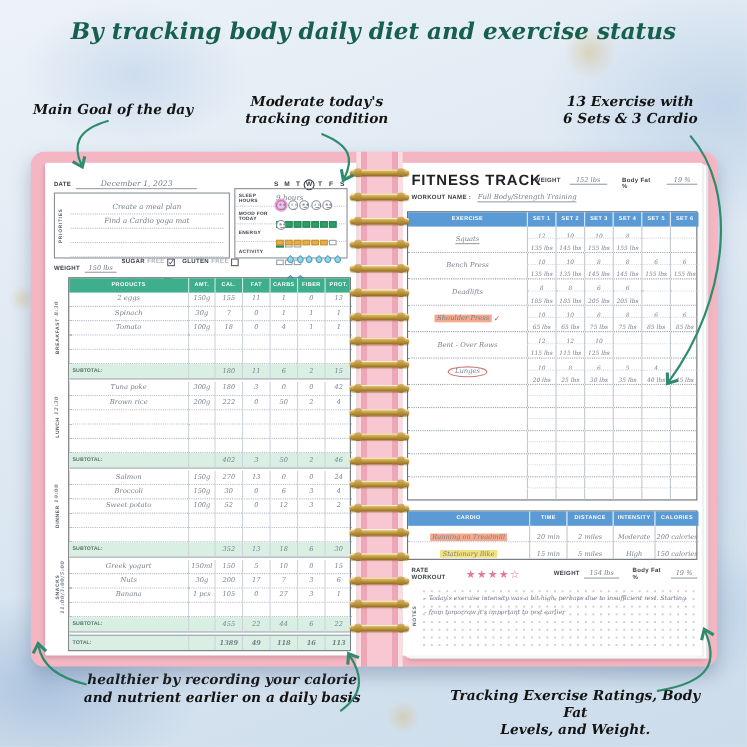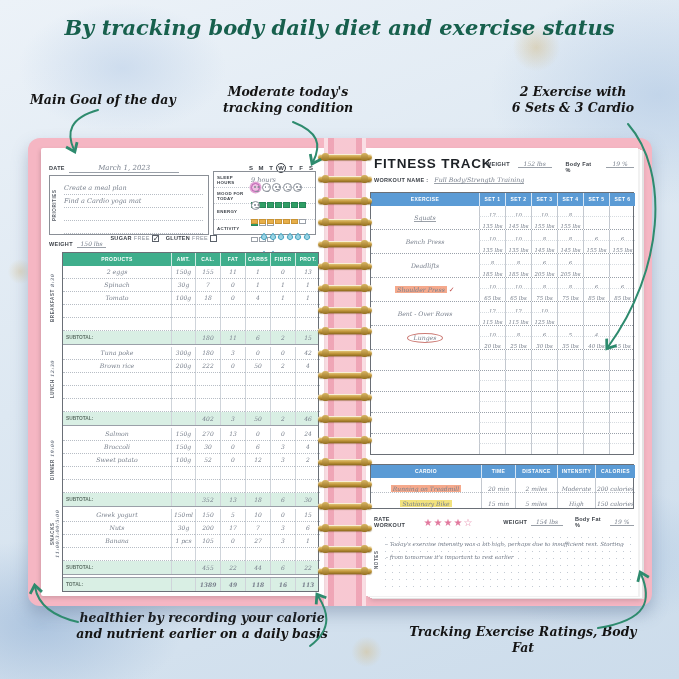--- a/index.html
+++ b/index.html
@@ -53,21 +53,21 @@
     font-size:4.5px; font-weight:bold; letter-spacing:.6px; color:#5a6069; text-align:center; }
   .cb { display:inline-block; width:7px; height:7px; border:1px solid #5a6069; background:#fff;
     font-size:8px; line-height:6px; color:#3c4148; text-align:center; vertical-align:-1px; }
   .day { display:inline-block; width:10px; text-align:center; font-size:6px; font-weight:bold; color:#3c4148; }
   .day.sel { border:1px solid #3c4148; border-radius:50%; width:10px; height:10px; line-height:9px; }
 
   
   .l-daterow { position:absolute; left:8px; top:8px; right:8px; height:14px; }
   .l-pribox { position:absolute; left:8px; top:27px; width:160px; height:60px; border:1px solid #8a8f96; }
   .pri-line { position:absolute; left:14px; right:5px; height:13px; border-bottom:1px dotted #b7bdc5;
-    line-height:13px; }
+    text-align:center; line-height:13px; }
   .l-condbox { position:absolute; left:172px; top:23px; width:103px; height:64px; border:1px solid #8a8f96; }
   .cond-row { display:flex; align-items:center; height:16px; padding:0 3px; border-bottom:1px dotted #c3c8cf; }
   .cond-row:last-child { border-bottom:none; }
   .cond-row .lbl { font-size:4.4px; width:34px; flex:none; }
   .sq { display:inline-block; width:7px; height:5.5px; border:1px solid #9aa0a8; margin-right:1px; background:#fff; }
   .sq.g { background:#2f9e64; border-color:#27865a; }
   .sq.o { background:#e7af4a; border-color:#c99434; }
   .face { position:relative; display:inline-block; width:9px; height:9px; border:1px solid #8a9099;
     border-radius:50%; margin-right:1.5px; background:#fff; }
   .face::before { content:""; position:absolute; left:2px; top:2.5px; width:1.5px; height:1.5px;
@@ -146,38 +146,39 @@
 <div class="headline serifit">
   <div>By tracking body daily diet and exercise status</div>
 </div>
 
 <div id="co-main-goal" class="callout serifit">Main Goal of  the day</div>
 <div id="co-condition" class="callout serifit">
   <div>Moderate today's</div>
   <div>tracking condition</div>
 </div>
 <div id="co-exercise" class="callout serifit">
-  <div>2 Exercise with</div>
+  <div>13 Exercise with</div>
   <div>6 Sets &amp; 3 Cardio</div>
 </div>
 <div id="co-diet" class="callout serifit">
   <div>healthier by recording your calorie</div>
   <div>and nutrient earlier on a daily basis</div>
 </div>
 <div id="co-tracking" class="callout serifit">
   <div>Tracking Exercise Ratings, Body Fat</div>
+  <div>Levels, and Weight.</div>
 </div>
 
 <div class="planner">
   <div class="spine-shade"></div>
 
   <div class="page page-left">
     <div class="l-daterow">
       <span class="lbl">DATE</span>
-      <span class="hw uline" style="display:inline-block;width:110px;text-align:center;font-size:7px;">March 1, 2023</span>
+      <span class="hw uline" style="display:inline-block;width:110px;text-align:center;font-size:7px;">December 1, 2023</span>
       <span id="weekdays" style="float:right"><span class="day">S</span><span class="day">M</span><span class="day">T</span><span class="day sel">W</span><span class="day">T</span><span class="day">F</span><span class="day">S</span></span>
     </div>
 
     <div class="l-pribox">
       <div class="vlab" style="left:2px;top:6px;height:46px;">PRIORITIES</div>
       <div id="priority-lines">
           <div class="pri-line hw" style="top: 6px; font-size: 6.5px;">Create a meal plan</div>
           <div class="pri-line hw" style="top: 19px; font-size: 6.5px;">Find a Cardio yoga mat</div>
           <div class="pri-line hw" style="top: 32px; font-size: 6.5px;"></div>
           <div class="pri-line hw" style="top: 45px; font-size: 6.5px;"></div>

